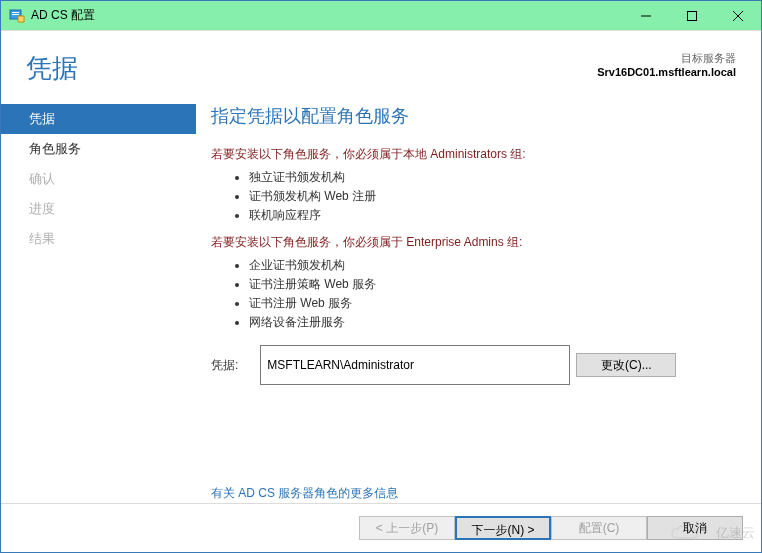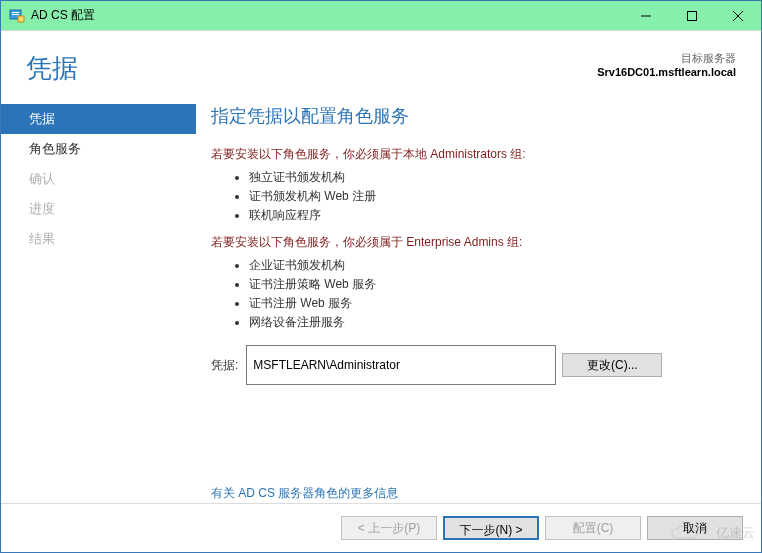--- a/index.html
+++ b/index.html
@@ -22,26 +22,26 @@
   .sidebar { width: 195px; padding: 10px 0 10px 0; }
   .nav-item { padding: 6px 10px 6px 28px; font-size: 13px; color: #333; cursor: pointer; }
   .nav-item.selected { background: #2b74b7; color: #fff; }
   .nav-item.disabled { color: #b0b0b0; cursor: default; }
   .content { flex: 1; padding: 10px 25px 10px 15px; overflow: auto; }
   .content-heading { font-size: 18px; color: #2b74b7; font-weight: 400; margin: 0 0 18px 0; }
   .para { font-size: 12px; color: #7f1d1d; margin: 6px 0; }
   ul.role-list { margin: 4px 0 10px 0; padding-left: 38px; }
   ul.role-list li { font-size: 12px; margin: 2px 0; }
   .cred-row { margin-top: 14px; display: flex; align-items: center; gap: 6px; }
-  .cred-label { font-size: 12px; margin-right: 2px; }
+  .cred-label { font-size: 12px; margin-right: 16px; }
   .cred-input { width: 310px; height: 40px; border: 1px solid #7a7a7a; padding: 2px 6px; font-size: 12px; font-family: inherit; }
   .change-btn { width: 100px; height: 24px; background: #e1e1e1; border: 1px solid #adadad; font-size: 12px; cursor: pointer; font-family: inherit; }
   .link-more { color: #2b74b7; font-size: 12px; cursor: pointer; margin-top: 100px; display: inline-block; text-align: center; }
   
-  .footer { border-top: 1px solid #dcdcdc; padding: 12px 18px; display: flex; justify-content: flex-end; gap: 6px; background: #fff; }
+  .footer { border-top: 1px solid #dcdcdc; padding: 12px 18px; display: flex; justify-content: flex-end; background: #fff; }
   .footer .btn { min-width: 96px; height: 24px; border: 1px solid #adadad; background: #e1e1e1; font-size: 12px; cursor: pointer; font-family: inherit; }
   .footer .btn:disabled { color: #a0a0a0; background: #efefef; border-color: #c0c0c0; cursor: default; }
   .footer .btn.primary { border: 2px solid #2b74b7; padding: 4px; }
   
   .watermark { position: absolute; right: 6px; bottom: 10px; opacity: 0.25; font-size: 13px; color: #555; display: flex; align-items: flex-start; gap: 18px; pointer-events: none; }
   .watermark svg { opacity: 0.6; }
 </style>
 </head>
 <body>
 

